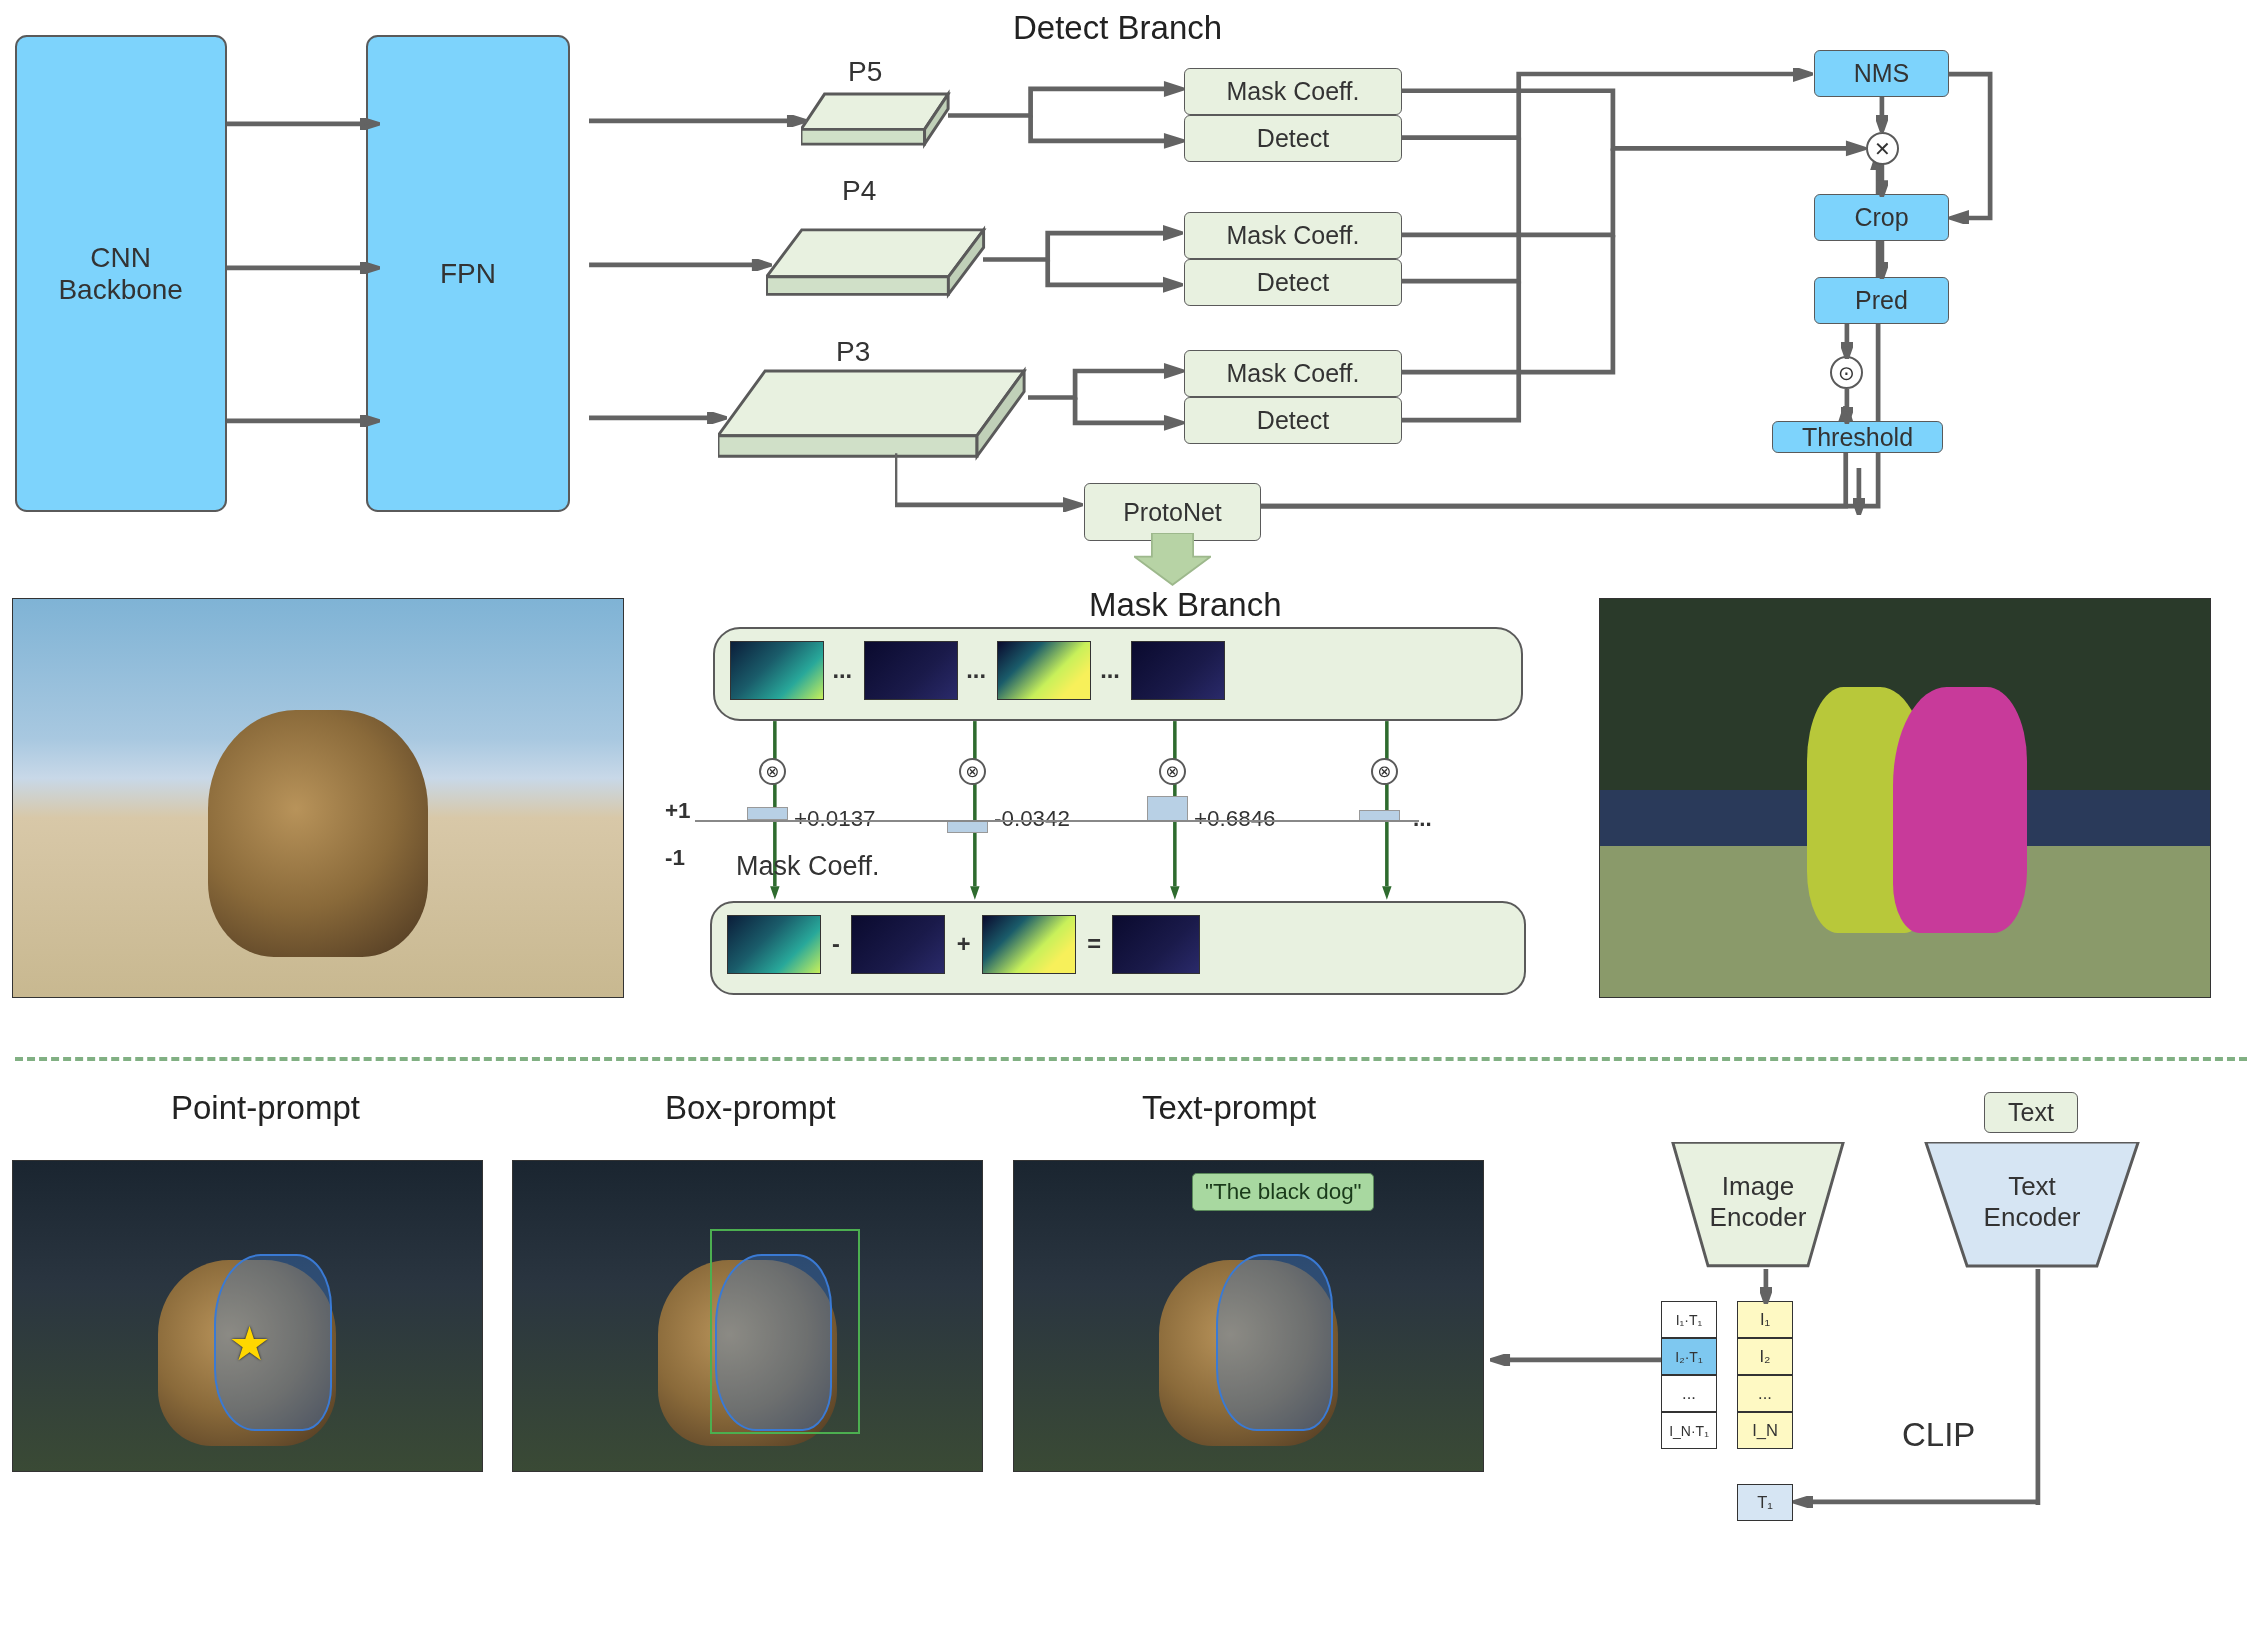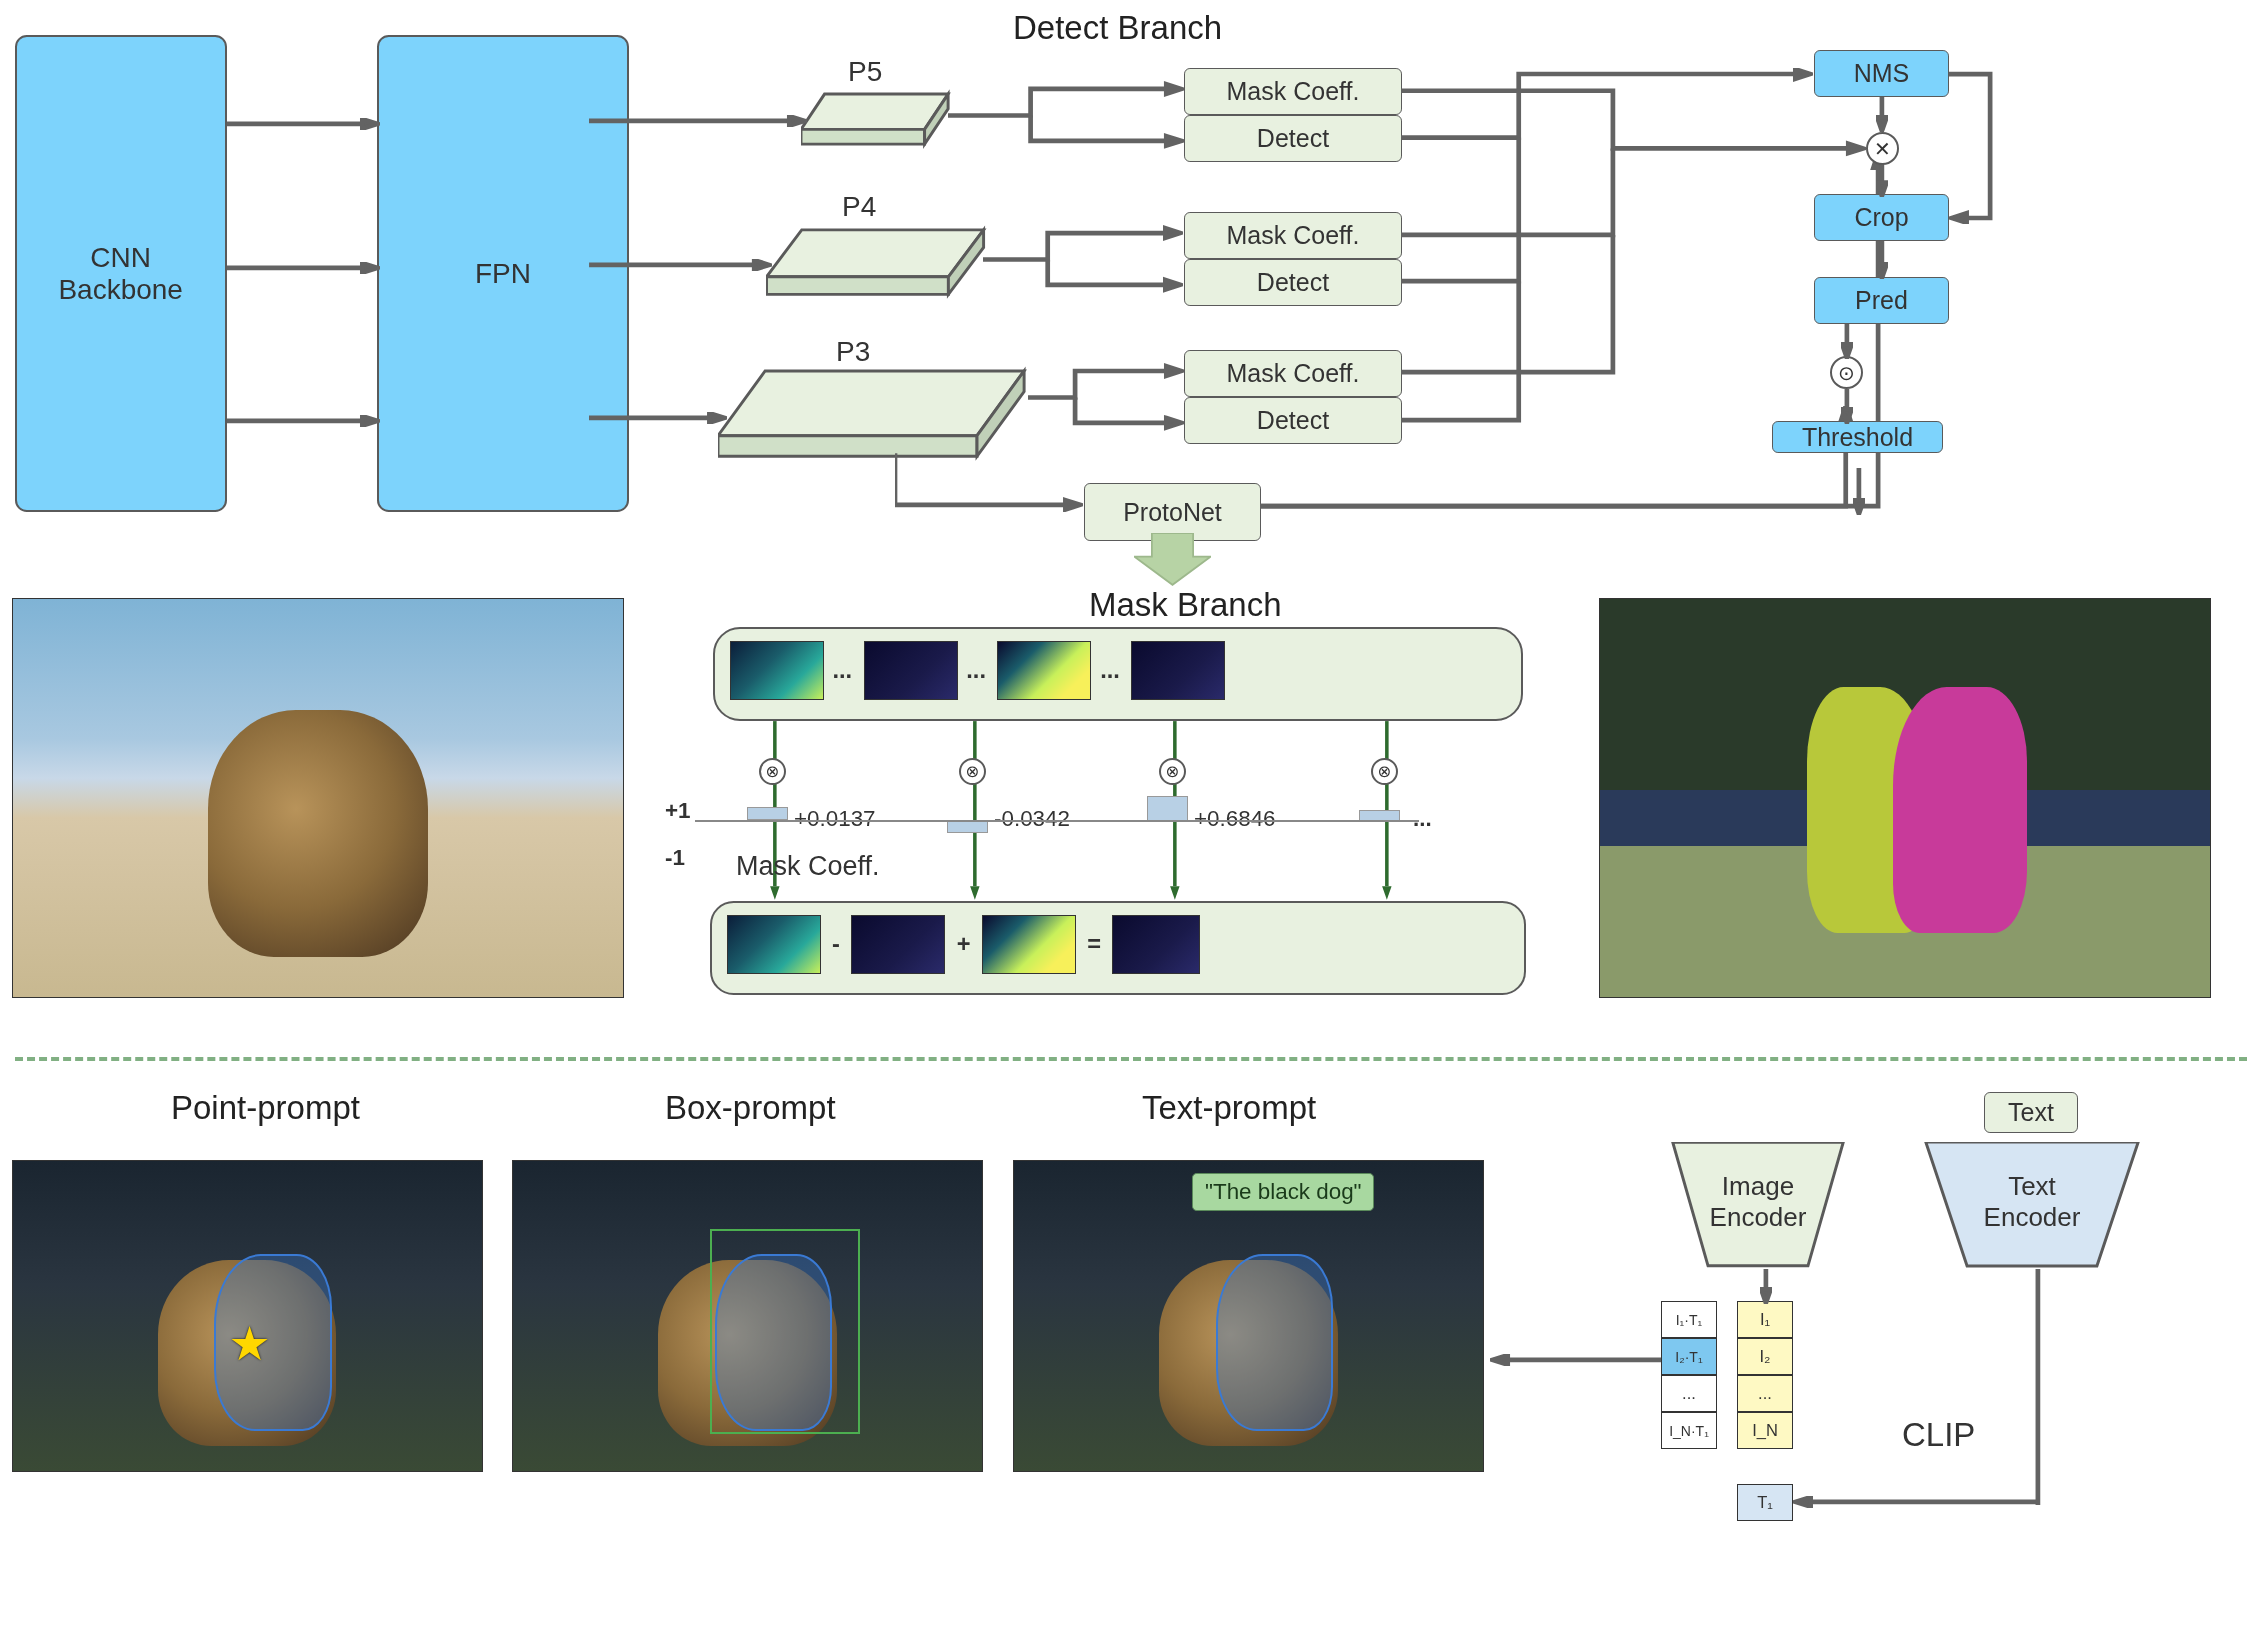--- a/index.html
+++ b/index.html
@@ -34,21 +34,21 @@
 .green-box{position:absolute;border:2.9px solid #4caf50}
 .green-label{position:absolute;background:#a8d8a0;border:1.2px solid #5a8a5a;border-radius:4.7px;padding:4.7px 11.8px;font-size:22.4px;color:#1a3a1a}
 .photo-main{background:linear-gradient(180deg,#7fb3d5 0%,#a8c8e0 35%,#c8d8e8 45%,#d8c8a8 55%,#c8b890 100%)}
 .photo-seg{background:#2a3a2a}
 </style>
 </head>
 <body>
 
 <div class="box box-blue" style="left:14.7px;top:35px;width:212px;height:477px;white-space:pre-line">CNN
 Backbone</div>
-<div class="box box-blue" style="left:377px;top:35px;width:252px;height:477px">FPN</div>
+<div class="box box-blue" style="left:366px;top:35px;width:204px;height:477px">FPN</div>
 
 <svg class="arrow" style="left:227px;top:118px;width:153px;height:11.8px" viewBox="0 0 260 20" width="153" height="11.8">
     <line x1="0" y1="10" x2="230" y2="10"></line>
     <polygon points="230,2 255,10 230,18" fill="#636363"></polygon>
   </svg>
 <svg class="arrow" style="left:227px;top:262px;width:153px;height:11.8px" viewBox="0 0 260 20" width="153" height="11.8">
     <line x1="0" y1="10" x2="230" y2="10"></line>
     <polygon points="230,2 255,10 230,18" fill="#636363"></polygon>
   </svg>
 <svg class="arrow" style="left:227px;top:415px;width:153px;height:11.8px" viewBox="0 0 260 20" width="153" height="11.8">
@@ -65,21 +65,21 @@
 </div>
 <div class="small-txt" style="left:848px;top:56px;font-size:28px">P5</div>
 
 <div class="para" style="left:766px;top:224px">
 <svg width="224" height="88" viewBox="0 0 380 150">
       <polygon points="60,10 370,10 310,90 0,90" fill="#e8f1e0" stroke="#5a5a5a" stroke-width="5"></polygon>
       <polygon points="0,90 310,90 310,120 0,120" fill="#d0e0c8" stroke="#5a5a5a" stroke-width="5"></polygon>
       <polygon points="310,90 370,10 370,40 310,120" fill="#c0d0b8" stroke="#5a5a5a" stroke-width="5"></polygon>
     </svg>
 </div>
-<div class="small-txt" style="left:842px;top:191px;font-size:28px">P4</div>
+<div class="small-txt" style="left:842px;top:175px;font-size:28px">P4</div>
 
 <div class="para" style="left:718px;top:365px">
 <svg width="312" height="112" viewBox="0 0 530 190">
       <polygon points="80,10 520,10 440,120 0,120" fill="#e8f1e0" stroke="#5a5a5a" stroke-width="5"></polygon>
       <polygon points="0,120 440,120 440,155 0,155" fill="#d0e0c8" stroke="#5a5a5a" stroke-width="5"></polygon>
       <polygon points="440,120 520,10 520,45 440,155" fill="#c0d0b8" stroke="#5a5a5a" stroke-width="5"></polygon>
     </svg>
 </div>
 <div class="small-txt" style="left:836px;top:336px;font-size:28px">P3</div>
 

